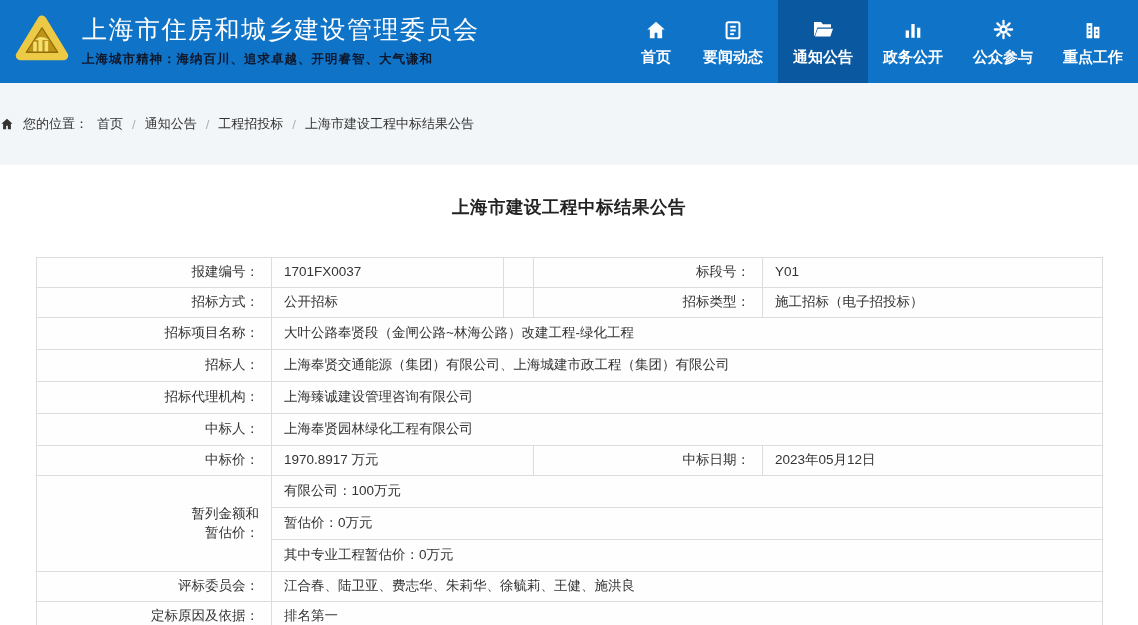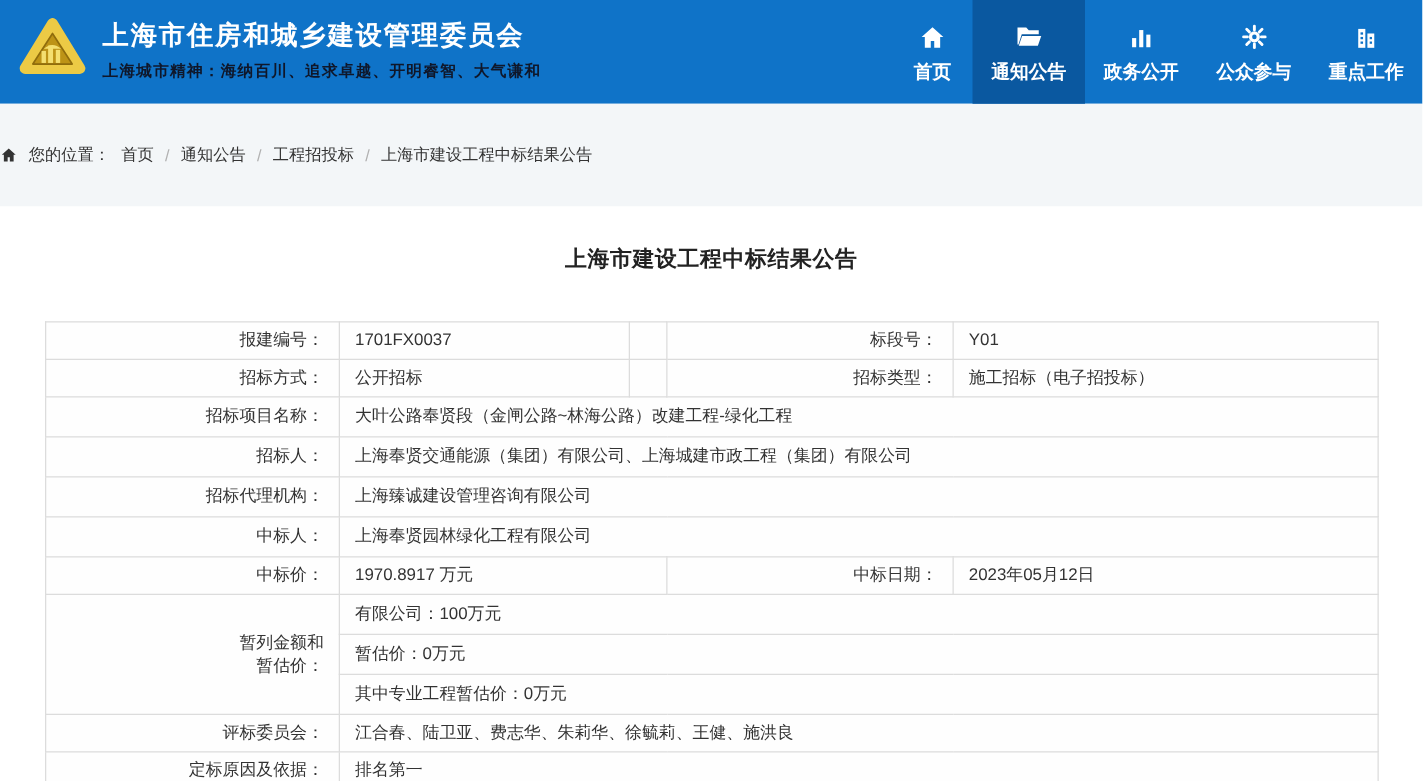--- a/index.html
+++ b/index.html
@@ -3,21 +3,21 @@
 <meta charset="utf-8">
 <style>
   * { box-sizing: border-box; margin: 0; padding: 0; }
   html,body { width:1138px; height:625px; overflow:hidden; }
   body { font-family:"Liberation Sans", sans-serif; background:#ffffff; color:#333; }
 
   
   .header { height:83px; background:#0f73c8; display:flex; align-items:stretch; }
   .brand { display:flex; align-items:center; gap:12px; padding-left:14px; flex:0 0 auto; }
   .brand-text { display:flex; flex-direction:column; justify-content:center; }
-  .site-title { color:#fff; font-size:21px; font-weight:bold; letter-spacing:1.5px; line-height:1.15; }
+  .site-title { color:#fff; font-size:25px; font-weight:normal; letter-spacing:1.5px; line-height:1.15; }
   .site-slogan { color:#0f172a; font-size:12.5px; font-weight:bold; margin-top:7px; letter-spacing:1px; }
   .nav { display:flex; margin-left:auto; align-items:stretch; }
   .nav-item { display:flex; flex-direction:column; align-items:center; justify-content:center; gap:7px;
               padding:0 15px; min-width:64px; cursor:pointer; text-decoration:none; }
   .nav-item.active { background:#0a58a0; }
   .nav-label { color:#fff; font-size:15px; font-weight:bold; white-space:nowrap; }
   .nav-icon { height:24px; display:flex; align-items:flex-end; }
 
   
   .subheader { height:82px; background:#f3f6f8; display:flex; align-items:center;
@@ -77,20 +77,31 @@
 
   <nav class="nav">
     <a class="nav-item">
       <span class="nav-icon">
         <svg width="22" height="22" viewBox="0 0 24 24" fill="#fff">
             <path d="M12 3 2.5 11.5h2.8V21h5.2v-6h3v6h5.2v-9.5h2.8Z"></path>
           </svg>
       </span>
       <span class="nav-label">首页</span>
     </a>
+    <a class="nav-item">
+      <span class="nav-icon">
+        <svg width="22" height="22" viewBox="0 0 24 24" fill="none" stroke="#fff" stroke-width="2.2">
+            <rect x="5" y="3.5" width="14" height="17.5" rx="2"></rect>
+            <line x1="9" y1="8.5" x2="15" y2="8.5"></line>
+            <line x1="9" y1="12.5" x2="15" y2="12.5"></line>
+            <line x1="9" y1="16.5" x2="13" y2="16.5"></line>
+          </svg>
+      </span>
+      <span class="nav-label">要闻动态</span>
+    </a>
     <a class="nav-item active">
       <span class="nav-icon">
         <svg width="24" height="24" viewBox="0 0 24 24" fill="#fff">
             <path d="M3 18.5V5h7l2 2.2h8v3.2H6.4L3.8 18.5Z"></path>
             <path d="M4 19.5l2.7-7.8H22l-2.7 7.8Z"></path>
           </svg>
       </span>
       <span class="nav-label">通知公告</span>
     </a>
     <a class="nav-item">

